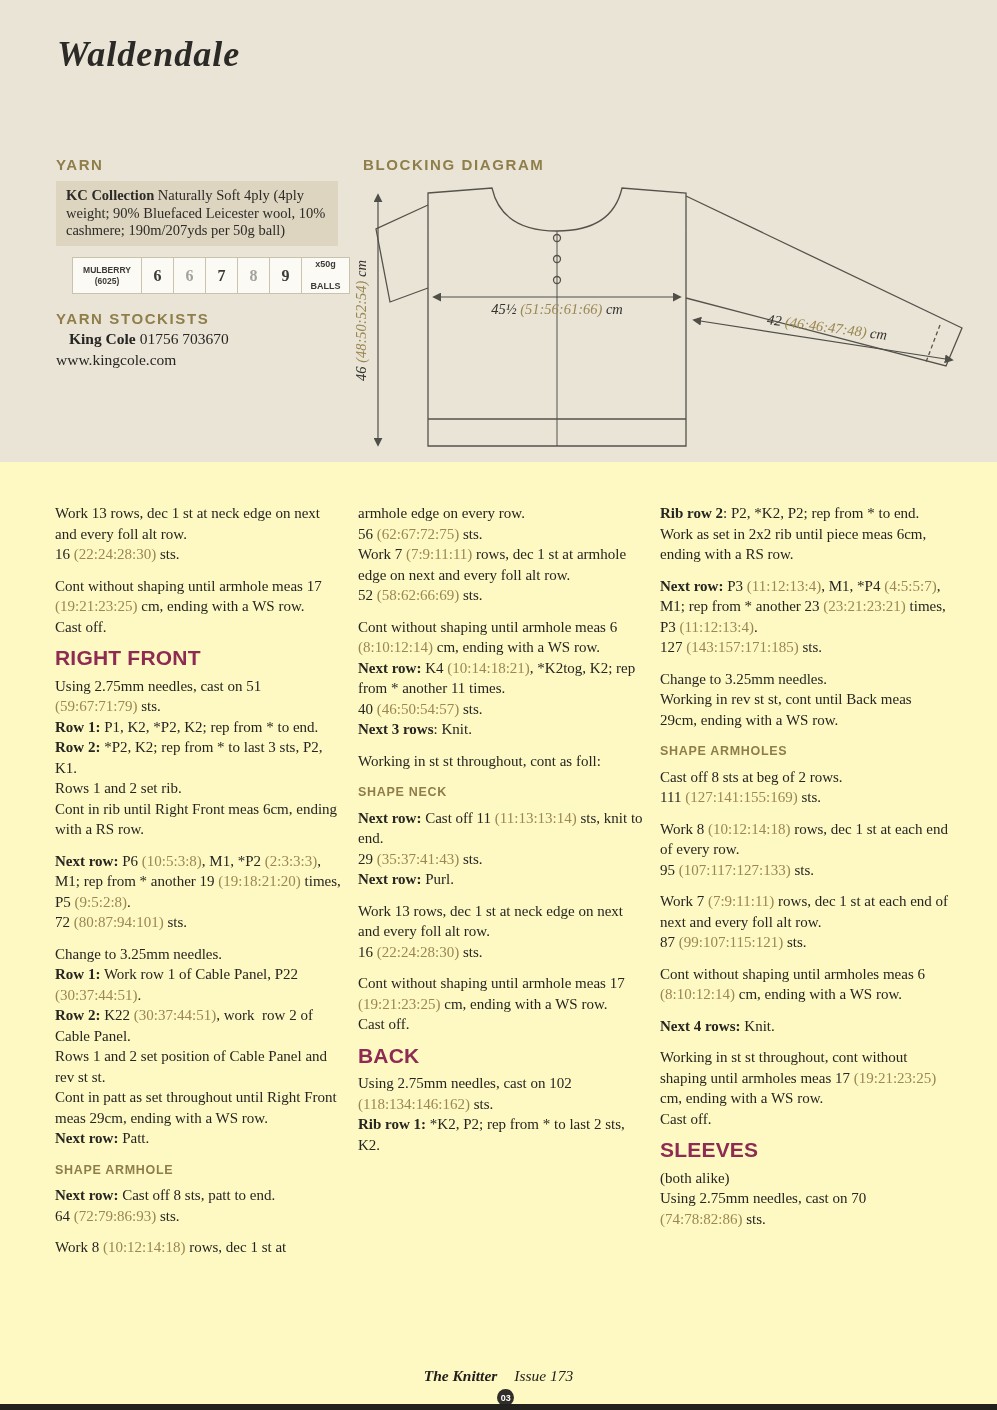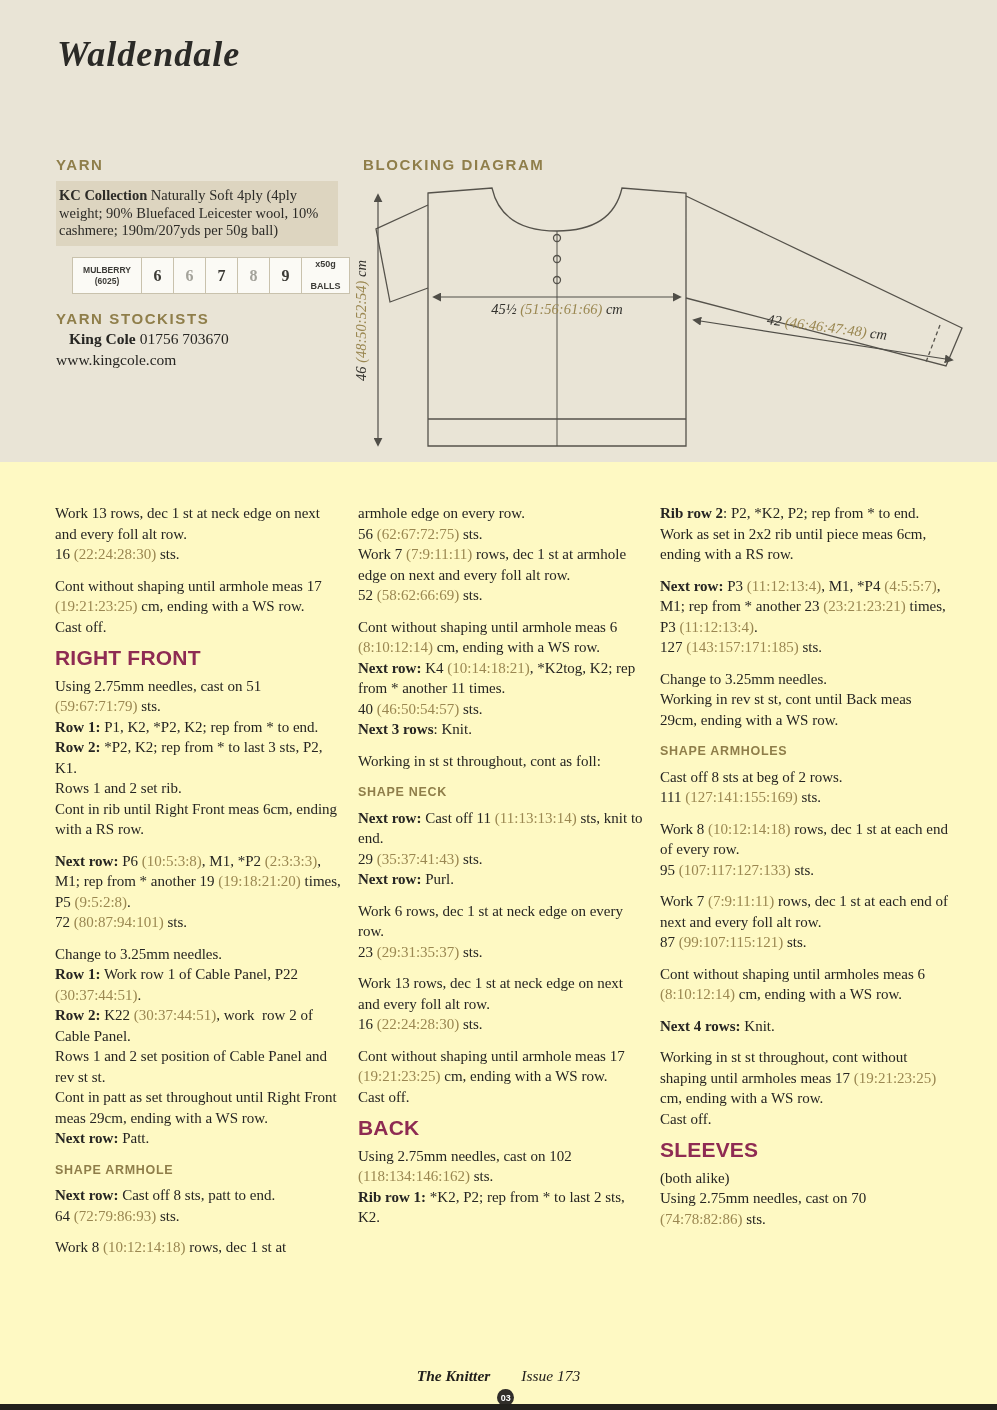--- a/index.html
+++ b/index.html
@@ -20,21 +20,21 @@
   .olive-head {
     position:absolute; font-family:"Liberation Sans", sans-serif; font-weight:bold;
     font-size:15px; letter-spacing:1.6px; color:#8f7e4a;
   }
   .yarn-head { left:56px; top:156px; }
   .stockists-head { left:56px; top:310px; }
   .diagram-head { left:363px; top:156px; }
 
   .yarn-box {
     position:absolute; left:56px; top:181px; width:282px;
-    background:#ddd5c0; padding:6px 3px;
+    background:#ddd5c0; padding:6px 10px;
     font-size:14.5px; line-height:17.5px; color:#2c2b27;
   }
   .yarn-table { position:absolute; left:56px; top:257px; display:flex; height:37px; }
   .yt-cell {
     background:#fbfaf5; border:1px solid #c9c2ad; margin-left:-1px;
     display:flex; flex-direction:column; align-items:center; justify-content:center;
   }
   .yarn-table > .yt-cell:first-child { margin-left:16px; }
   .yt-cell.shade {
     width:70px; font-family:"Liberation Sans", sans-serif;
@@ -72,21 +72,21 @@
     font-family:"Liberation Sans", sans-serif; font-weight:bold;
     font-size:21px; letter-spacing:.2px; color:#8e2b52; margin:3px 0 7px 0;
   }
   .col .h2 {
     font-family:"Liberation Sans", sans-serif; font-weight:bold;
     font-size:12.5px; letter-spacing:.7px; color:#8f7e4a; margin:5px 0 5px 0;
   }
 
   .footer {
     position:absolute; left:0; right:0; top:1345px;
-    display:flex; align-items:center; justify-content:center; gap:7px;
+    display:flex; align-items:center; justify-content:center; 
   }
   .footer .mag   { font-style:italic; font-weight:bold; font-size:15.5px; color:#23211d; }
   .footer .issue { font-style:italic; font-size:15.5px; color:#23211d; }
   .badge {
     width:17px; height:17px; border-radius:50%; background:#312e2a; color:#fff;
     font-family:"Liberation Sans", sans-serif; font-size:9px; font-weight:bold;
     display:flex; align-items:center; justify-content:center;margin-top:44px;
   }
 </style>
 </head>
@@ -183,22 +183,20 @@
 52 </span><span class="seg-o">(58:62:66:69)</span><span> sts.</span></p>
       <p class="para"><span>Cont without shaping until armhole meas 6 </span><span class="seg-o">(8:10:12:14)</span><span> cm, ending with a WS row.
 </span><span class="seg-b">Next row:</span><span> K4 </span><span class="seg-o">(10:14:18:21)</span><span>, *K2tog, K2; rep from * another 11 times.
 40 </span><span class="seg-o">(46:50:54:57)</span><span> sts.
 </span><span class="seg-b">Next 3 rows</span><span>: Knit.</span></p>
       <p class="para"><span>Working in st st throughout, cont as foll:</span></p>
       <div class="h2">SHAPE NECK</div>
       <p class="para"><span class="seg-b">Next row:</span><span> Cast off 11 </span><span class="seg-o">(11:13:13:14)</span><span> sts, knit to end.
 29 </span><span class="seg-o">(35:37:41:43)</span><span> sts.
 </span><span class="seg-b">Next row:</span><span> Purl.</span></p>
-      <p class="para"><span>Work 6 rows, dec 1 st at neck edge on every row.
-23 </span><span class="seg-o">(29:31:35:37)</span><span> sts.</span></p>
       <p class="para"><span>Work 13 rows, dec 1 st at neck edge on next and every foll alt row.
 16 </span><span class="seg-o">(22:24:28:30)</span><span> sts.</span></p>
       <p class="para"><span>Cont without shaping until armhole meas 17 </span><span class="seg-o">(19:21:23:25)</span><span> cm, ending with a WS row.
 Cast off.</span></p>
       <div class="h1">BACK</div>
       <p class="para"><span>Using 2.75mm needles, cast on 102 </span><span class="seg-o">(118:134:146:162)</span><span> sts.
 </span><span class="seg-b">Rib row 1:</span><span> *K2, P2; rep from * to last 2 sts, K2.</span></p>
     </div>
   <div class="col col-3">
       <p class="para"><span class="seg-b">Rib row 2</span><span>: P2, *K2, P2; rep from * to end.

